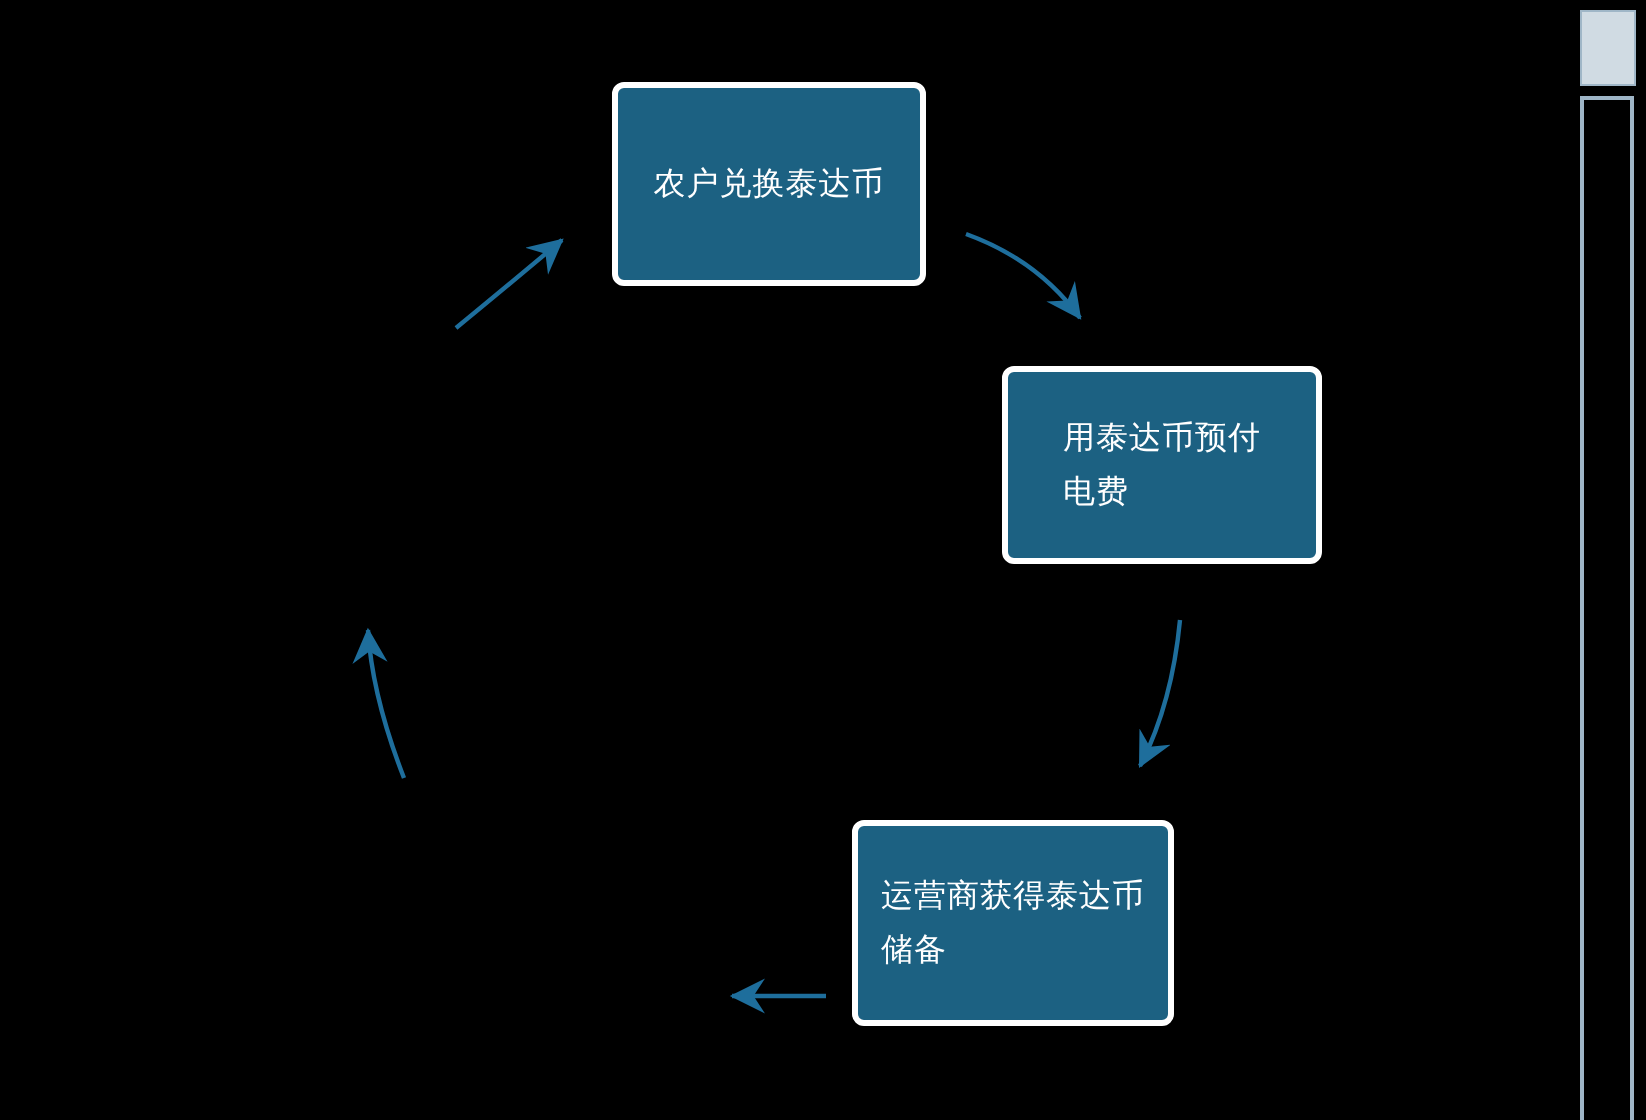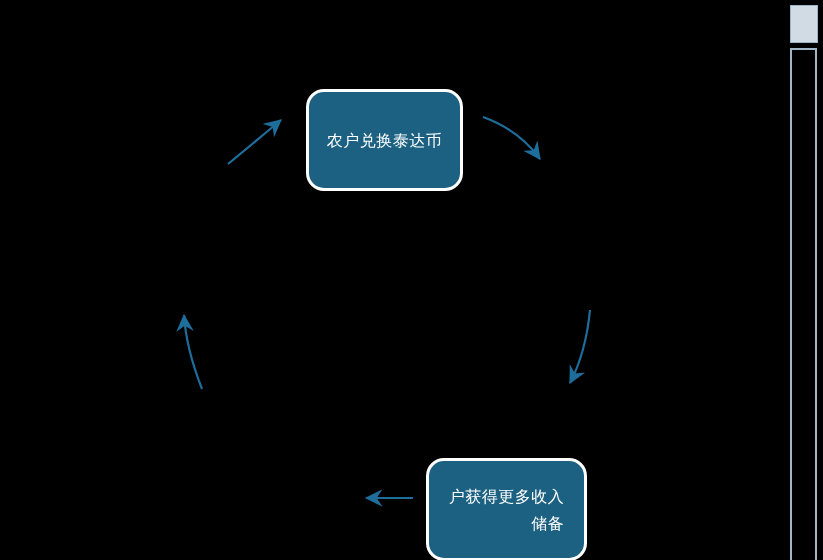--- a/index.html
+++ b/index.html
@@ -19,30 +19,29 @@
     position: absolute;
     left: 0; top: 0;
     width: 823px;
     height: 560px;
   }
   .node {
     position: absolute;
     box-sizing: border-box;
     background: #1C6182;
     border: 3px solid #FFFFFF;
-    border-radius: 18px;
+    border-radius: 6px;
     color: #FFFFFF;
     display: flex;
     align-items: center;
     justify-content: center;
-    text-align: right;
+    text-align: left;
     font-size: 16px;
     letter-spacing: 0.5px;
     line-height: 27px;
-    margin-top: 48px;
   }
   .node .label {
     white-space: pre-line;
     padding: 0 8px;
   }
   .node-top          { left: 306px; top: 41px;  width: 157px; height: 102px; }
   .node-right        { left: 501px; top: 183px; width: 160px; height: 99px;  }
   .node-bottom-right { left: 426px; top: 410px; width: 161px; height: 103px; }
   .node-bottom-left  { left: 186px; top: 410px; width: 161px; height: 103px; }
   .node-left         { left: 113px; top: 181px; width: 159px; height: 103px; }
@@ -79,23 +78,27 @@
     <path d="M 590 310 Q 586 352 570 383" fill="none" stroke="#1E6E9C" stroke-width="2.2" marker-end="url(#ah)"></path>
     <path d="M 413 498 L 366 498" fill="none" stroke="#1E6E9C" stroke-width="2.2" marker-end="url(#ah)"></path>
     <path d="M 202 389 Q 186 348 184 315" fill="none" stroke="#1E6E9C" stroke-width="2.2" marker-end="url(#ah)"></path>
     <path d="M 228 164 Q 250 146 281 120" fill="none" stroke="#1E6E9C" stroke-width="2.2" marker-end="url(#ah)"></path>
   </svg>
 
   <div class="node node-top">
     <span class="label">农户兑换泰达币</span>
   </div>
 
+  <div class="node node-right">
+    <span class="label">用泰达币预付
+电费</span>
+  </div>
 
   <div class="node node-bottom-right">
-    <span class="label">户获得更多收入
+    <span class="label">运营商获得泰达币
 储备</span>
   </div>
 
 
 
   <div class="scrollbar-thumb"></div>
   <div class="scrollbar-track"></div>
 
 </div>
 

